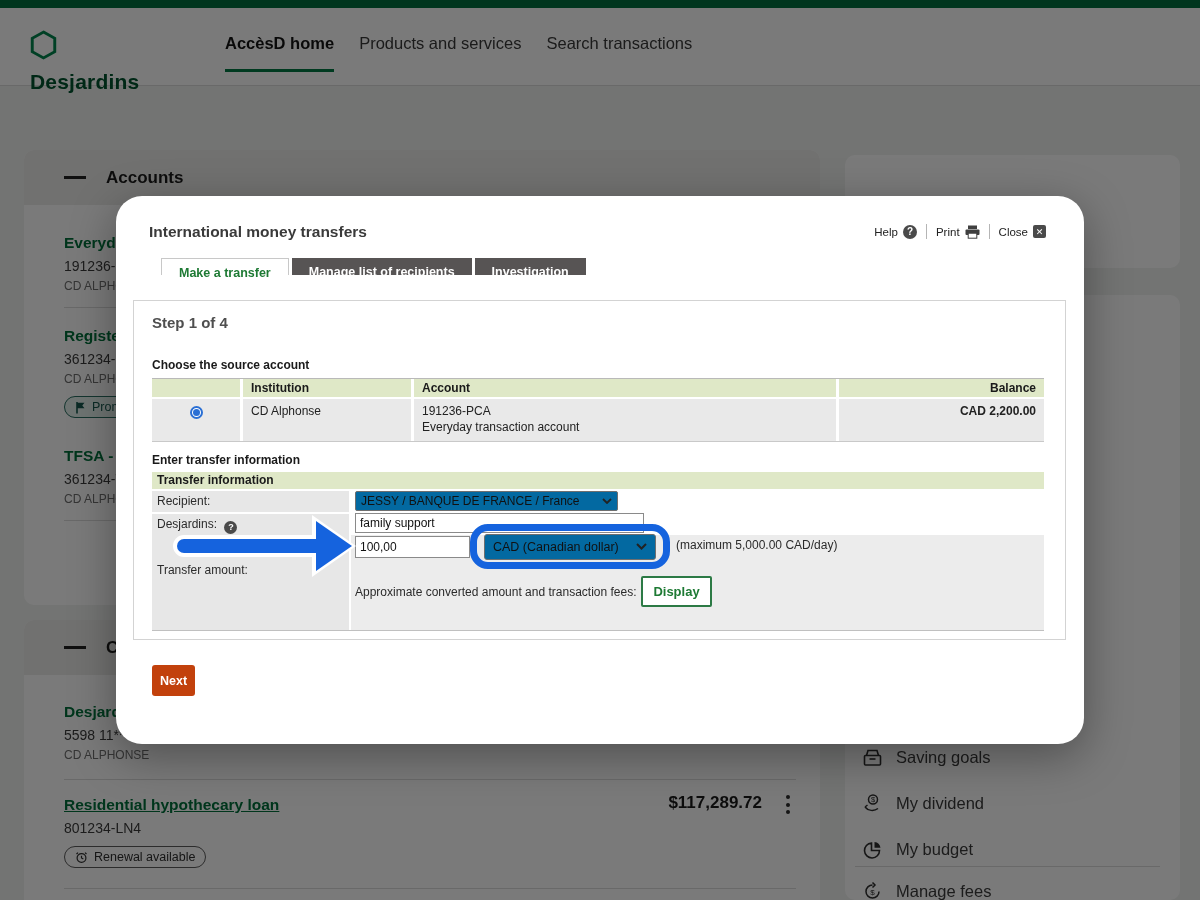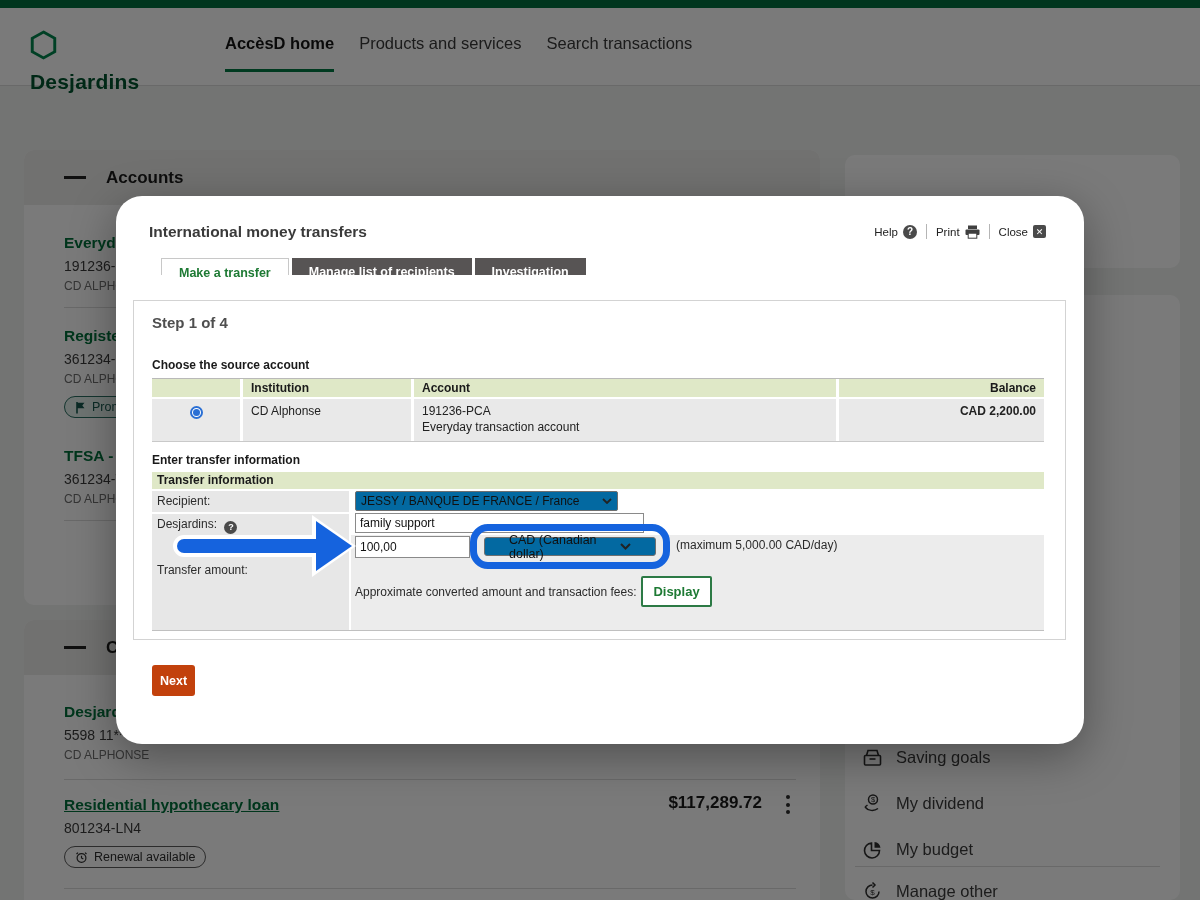--- a/index.html
+++ b/index.html
@@ -251,21 +251,21 @@
     </div>
     <div class="divider" style="left:10px; right:20px; top:571px;"></div>
     <div class="shortcut" style="top:586px;">
       <span>
         <svg width="21" height="21" viewBox="0 0 21 21" fill="none" stroke="#2f2f2f" stroke-width="1.5">
           <path d="M17 10.5 A6.5 6.5 0 1 1 10.5 4"></path>
             <path d="M10.5 1.5 L13 4 L10.5 6.5"></path>
           <text x="10.5" y="13.5" font-size="8" text-anchor="middle" fill="#2f2f2f" stroke="none" font-family="Liberation Sans, sans-serif">$</text>
         </svg>
       </span>
-      <span class="shortcut-label">Manage other</span>
+      <span class="shortcut-label">Manage fees</span>
     </div>
   </div>
 </div>
 
 <div class="overlay"></div>
 
 <div class="modal">
 
   <div class="modal-title">International money transfers</div>
 
@@ -348,21 +348,21 @@
     <input class="text-input" style="position: absolute; left: 203px; top: 41px; width: 289px; height: 20px;" value="family support">
 
     <div class="tt-label" style="top:63px; height:95px;">
       <span style="position:absolute; left:5px; top:28px;">Transfer amount:</span>
     </div>
     <div class="tt-fieldbg" style="top:63px; height:95px;"></div>
 
     <input class="text-input" style="position: absolute; left: 203px; top: 64px; width: 115px; height: 22px;" value="100,00">
 
     <div class="hl-ring">
-      <div class="fake-select" style="width:172px; height:19px; border-radius:3px; font-size:12.5px; padding:0 24px;">
+      <div class="fake-select" style="width:172px; height:26px; border-radius:3px; font-size:12.5px; padding:0 8px;">
         <span>CAD (Canadian dollar)</span>
         <span>
           <svg width="11" height="7" viewBox="0 0 11 7" fill="none" stroke="#222" stroke-width="2">
               <path d="M1 1 L5.5 5.5 L10 1"></path>
             </svg>
         </span>
       </div>
     </div>
 
     <div class="note" style="left:524px; top:66px;">(maximum 5,000.00 CAD/day)</div>

